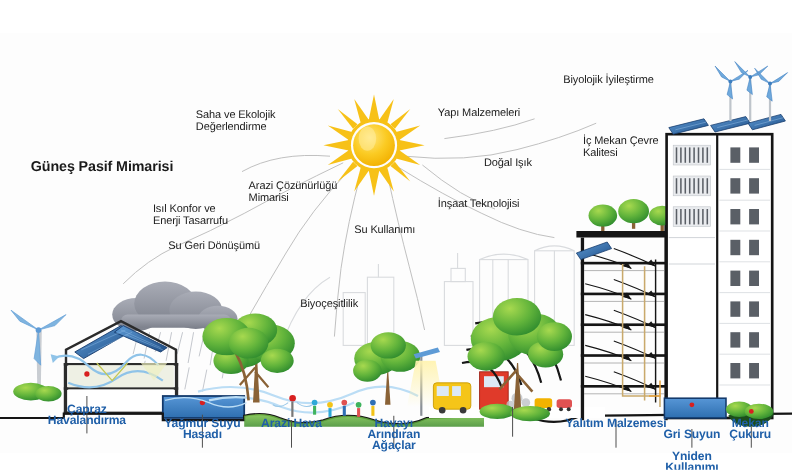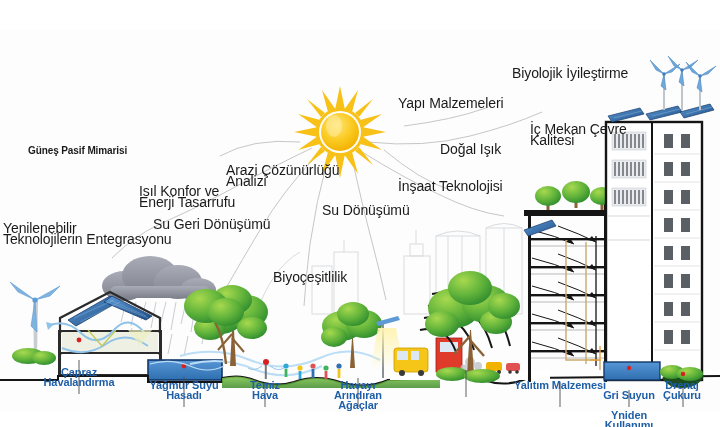--- a/index.html
+++ b/index.html
@@ -1,22 +1,22 @@
 <!DOCTYPE html>
 <html><head>
 <meta charset="utf-8">
 <style>
   html,body{margin:0;padding:0;background:#ffffff;}
   body{width:720px;height:427px;overflow:hidden;
        font-family:"Liberation Sans","DejaVu Sans",sans-serif;}
   #stage{position:relative;width:720px;height:427px;background:#ffffff;}
   #canvas{position:absolute;left:0;top:30px;width:720px;height:382px;background:#fdfdfd;}
-  .lbl{position:absolute;color:#1a1a1a;font-size:14px;line-height:10.5px;
+  .lbl{position:absolute;color:#1a1a1a;font-size:10px;line-height:10.5px;
        letter-spacing:-0.1px;white-space:pre-line;}
-  .lbl.bold{font-weight:bold;font-size:10px;}
+  .lbl.bold{font-weight:bold;font-size:13px;}
   .blbl{position:absolute;color:#1f5fa8;font-weight:bold;font-size:11px;
         line-height:10px;letter-spacing:-0.1px;text-align:center;white-space:pre-line;}
   .sq{text-decoration-color:#d81c1c;
       text-decoration-style:wavy;text-decoration-thickness:.6px;}
   svg{position:absolute;left:0;top:0;overflow:visible;}
 </style>
 </head>
 <body>
 
 <div id="stage">
@@ -505,42 +505,42 @@
     <line x1="265" y1="352" x2="265" y2="377"></line>
     <line x1="358" y1="348" x2="358" y2="377"></line>
     <line x1="466" y1="340" x2="466" y2="367"></line>
     <line x1="560" y1="352" x2="560" y2="377"></line>
     <line x1="629" y1="360" x2="629" y2="377"></line>
     <line x1="683" y1="358" x2="683" y2="377"></line>
   </g>
  </svg>
 
  <div class="lbl bold" style="left:28px;top:116px;">Güneş Pasif Mimarisi</div>
- <div class="lbl" style="left:3px;top:193px;">Yenilenebilir
-Teknolojilerin Entegrasyonu</div>
  <div class="lbl" style="left:139px;top:156px;">Isıl Konfor ve
 Enerji Tasarrufu</div>
  <div class="lbl" style="left:153px;top:189px;text-align:right;">Su Geri Dönüşümü</div>
+ <div class="lbl" style="left:178px;top:70px;">Saha ve Ekolojik
+Değerlendirme</div>
  <div class="lbl" style="left:226px;top:135px;">Arazi Çözünürlüğü
-Analizi</div>
- <div class="lbl" style="left:322px;top:175px;">Su Dönüşümü</div>
+Mimarisi</div>
+ <div class="lbl" style="left:322px;top:175px;">Su Kullanımı</div>
  <div class="lbl" style="left:398px;top:68px;text-align:center;">Yapı Malzemeleri</div>
  <div class="lbl" style="left:440px;top:114px;">Doğal Işık</div>
  <div class="lbl" style="left:398px;top:151px;">İnşaat Teknolojisi</div>
  <div class="lbl" style="left:512px;top:38px;">Biyolojik İyileştirme</div>
  <div class="lbl" style="left:530px;top:94px;">İç Mekan Çevre
 Kalitesi</div>
  <div class="lbl" style="left:273px;top:242px;">Biyoçeşitlilik</div>
 
  <div class="blbl" style="left:31px;top:337px;width:96px;">Çapraz Havalandırma</div>
  <div class="blbl" style="left:138px;top:350px;width:92px;">Yağmur Suyu Hasadı</div>
- <div class="blbl" style="left:237px;top:350px;width:56px;">Temiz Hava</div>
+ <div class="blbl" style="left:237px;top:350px;width:56px;">Arazi Hava</div>
  <div class="blbl" style="left:318px;top:350px;width:80px;">Havayı Arındıran
 Ağaçlar</div>
  <div class="blbl" style="left:514px;top:350px;width:92px;">Yalıtım Malzemesi</div>
  <div class="blbl" style="left:586px;top:350px;width:86px;text-align:center;">
    <span>Gri Suyun</span><br>
    <span class="sq">Yniden Kullanımı</span>
  </div>
- <div class="blbl" style="left:646px;top:350px;width:72px;">Drenaj Çukuru</div>
+ <div class="blbl" style="left:646px;top:350px;width:72px;">Mekan Çukuru</div>
 
  </div>
 </div>
 
 </body></html>

